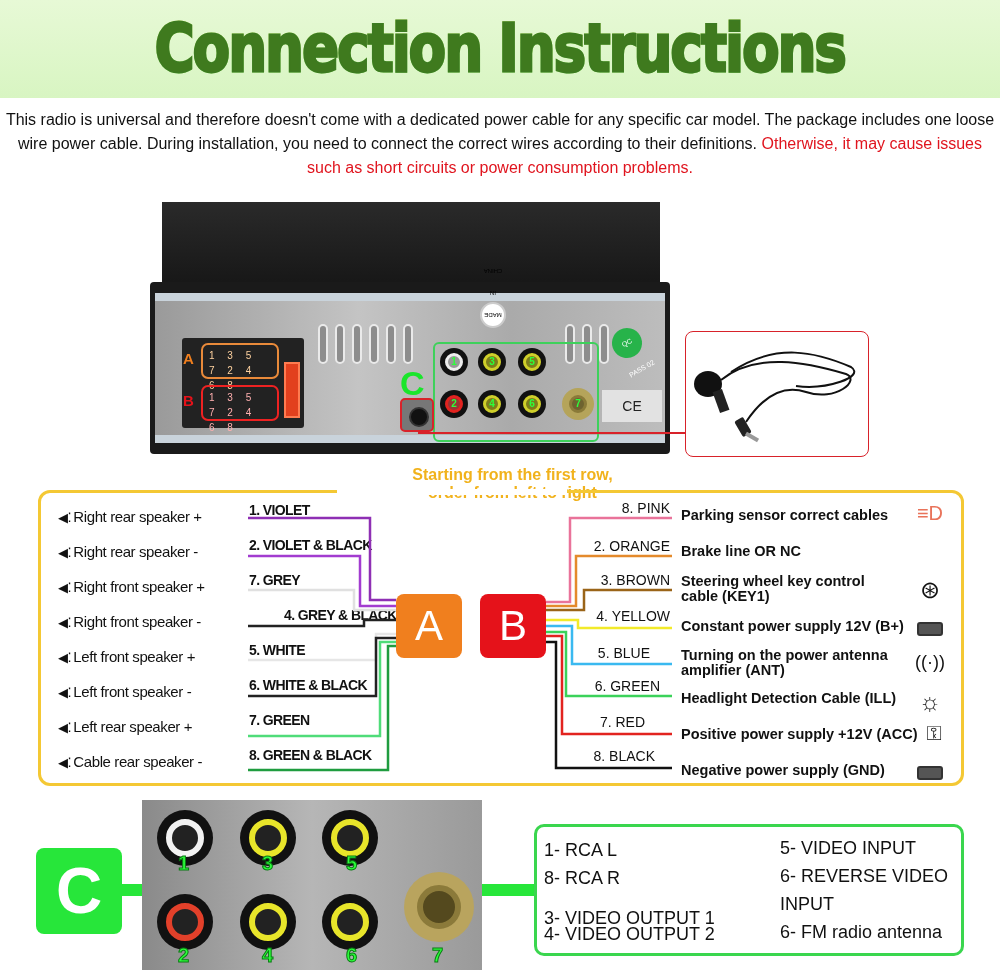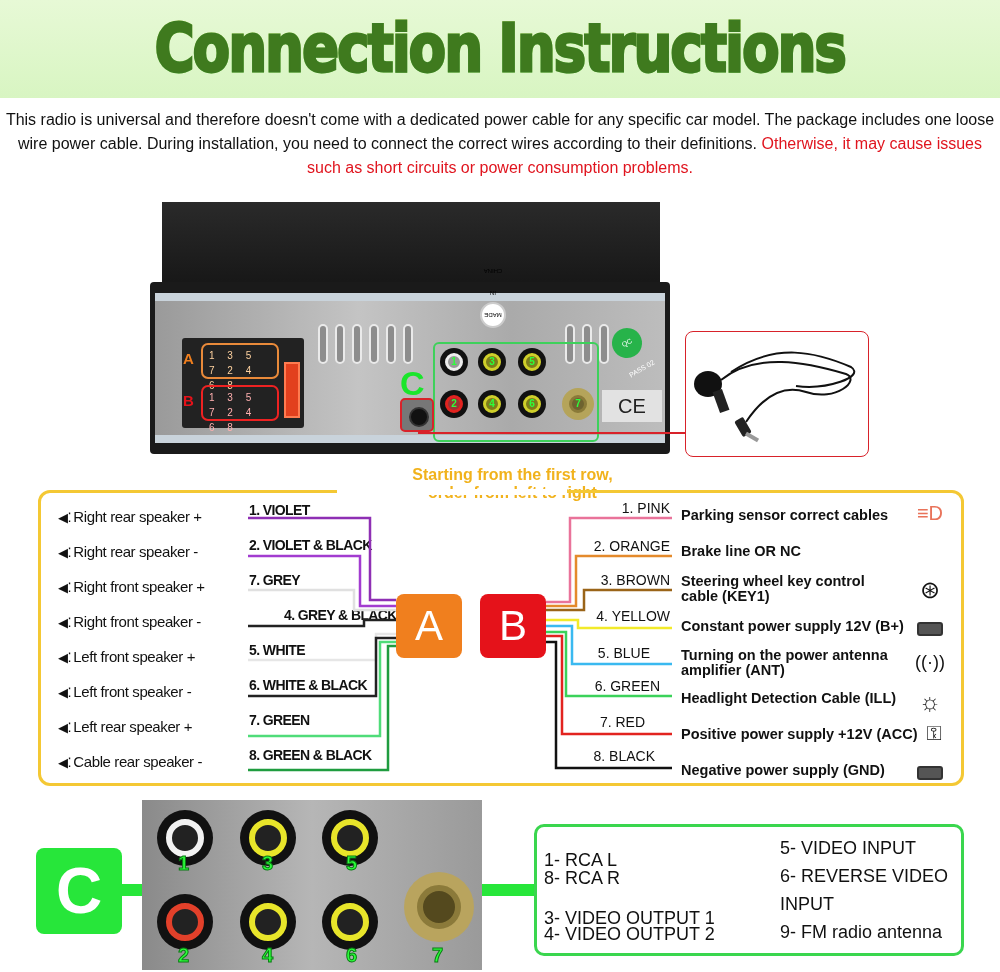--- a/index.html
+++ b/index.html
@@ -23,21 +23,21 @@
   .vents { position: absolute; top: 324px; height: 40px; display: flex; gap: 7px; }
   .vent { width: 10px; height: 40px; border-radius: 5px; border: 2px solid #eaeaea; background: #8d8d8d; }
   .c-mark { position: absolute; left: 400px; top: 364px; font-size: 34px; font-weight: bold; color: #1ae62b; }
   .rca-box { position: absolute; left: 433px; top: 342px; width: 166px; height: 100px; border: 2px solid #3ed15b; border-radius: 6px; }
   .jack { position: absolute; width: 28px; height: 28px; border-radius: 50%; background: #111; display: flex; align-items: center; justify-content: center; }
   .jack i { width: 18px; height: 18px; border-radius: 50%; display: block; border: 3px solid #cfcf2a; background: #7c7c1c; font-style: normal; font-size: 10px; color: #2cff3a; text-align: center; line-height: 12px; font-weight: bold; }
   .mic-jack { position: absolute; left: 400px; top: 398px; width: 34px; height: 34px; border: 2px solid #d8222a; border-radius: 5px; background: #777; }
   .mic-jack::after { content: ""; position: absolute; left: 7px; top: 7px; width: 16px; height: 16px; border-radius: 50%; background: #111; border: 2px solid #333; }
   .mic-line { position: absolute; left: 418px; top: 432px; width: 268px; height: 2px; background: #d8222a; }
   .mic-box { position: absolute; left: 685px; top: 331px; width: 184px; height: 126px; border: 1.5px solid #d8222a; border-radius: 8px; background: #fff; }
-  .ce { position: absolute; left: 602px; top: 390px; width: 60px; height: 32px; background: #e2e2e2; font-size: 20px; text-align: center; line-height: 32px; color: #222; }
+  .ce { position: absolute; left: 602px; top: 390px; width: 60px; height: 32px; background: #e2e2e2; font-size: 14px; text-align: center; line-height: 32px; color: #222; }
   .qc { position: absolute; left: 612px; top: 328px; width: 30px; height: 30px; border-radius: 50%; background: #27b34a; color: #fff; font-size: 7px; text-align: center; line-height: 30px; transform: rotate(-30deg); }
   .made { position: absolute; left: 480px; top: 302px; width: 26px; height: 26px; border-radius: 50%; background: #fff; border: 2px solid #ccc; font-size: 6px; text-align: center; line-height: 22px; transform: rotate(180deg); }
 
   .start-note { position: absolute; left: 0; top: 466px; width: 1000px; text-align: center; font-weight: bold; font-size: 16px; line-height: 18px; color: #f1b21c; padding-left: 25px; }
 
   
   .wire-panel { position: absolute; left: 38px; top: 490px; width: 926px; height: 296px; border: 3px solid #f4c834; border-radius: 12px; }
   .wire-panel .gap { position: absolute; left: 296px; top: -4px; width: 230px; height: 6px; background: #fff; }
   .spk-row { position: absolute; left: 58px; font-size: 15px; color: #111; white-space: nowrap; letter-spacing: -0.4px; }
   .spk-row .ic { font-size: 13px; margin-right: 2px; }
@@ -179,21 +179,21 @@
     <path d="M546 626 H572 V664 H672" stroke="#3ab9f0"></path>
     <path d="M546 632 H566 V696 H672" stroke="#3bd25a"></path>
     <path d="M546 636 H562 V734 H672" stroke="#e2231f"></path>
     <path d="M546 642 H556 V768 H672" stroke="#111"></path>
   </g>
 </svg>
 
 <div class="conn conn-a">A</div>
 <div class="conn conn-b">B</div>
 
-<div class="b-wire" style="left:560px;top:500px;">1. PINK</div>
+<div class="b-wire" style="left:560px;top:500px;">8. PINK</div>
 <div class="b-wire" style="left:560px;top:538px;">2. ORANGE</div>
 <div class="b-wire" style="left:560px;top:572px;">3. BROWN</div>
 <div class="b-wire" style="left:560px;top:608px;">4. YELLOW</div>
 <div class="b-wire" style="left:540px;top:645px;">5. BLUE</div>
 <div class="b-wire" style="left:550px;top:678px;">6. GREEN</div>
 <div class="b-wire" style="left:535px;top:714px;">7. RED</div>
 <div class="b-wire" style="left:545px;top:748px;">8. BLACK</div>
 
 <div class="b-desc" style="top:508px;">Parking sensor correct cables</div>
 <div class="b-desc" style="top:544px;">Brake line OR NC</div>
@@ -239,20 +239,20 @@
 <div class="c-num" style="left:178px;top:852px;">1</div>
 <div class="c-num" style="left:262px;top:852px;">3</div>
 <div class="c-num" style="left:346px;top:852px;">5</div>
 <div class="c-num" style="left:178px;top:944px;">2</div>
 <div class="c-num" style="left:262px;top:944px;">4</div>
 <div class="c-num" style="left:346px;top:944px;">6</div>
 <div class="c-num" style="left:432px;top:944px;">7</div>
 <div class="c-conn-r"></div>
 
 <div class="c-list"></div>
-<div class="c-item" style="left:544px;top:840px;margin-top:10px;">1-  RCA L</div>
+<div class="c-item" style="left:544px;top:840px;">1-  RCA L</div>
 <div class="c-item" style="left:544px;top:868px;">8-  RCA R</div>
 <div class="c-item" style="left:544px;top:896px;margin-top:12px;">3-  VIDEO OUTPUT 1</div>
 <div class="c-item" style="left:544px;top:924px;">4-  VIDEO OUTPUT 2</div>
 <div class="c-item" style="left:780px;top:838px;">5- VIDEO INPUT</div>
 <div class="c-item" style="left:780px;top:866px;">6- REVERSE VIDEO</div>
 <div class="c-item" style="left:780px;top:894px;">INPUT</div>
-<div class="c-item" style="left:780px;top:922px;">9- FM radio antenna</div>
+<div class="c-item" style="left:780px;top:922px;">6- FM radio antenna</div>
 
 </body></html>

